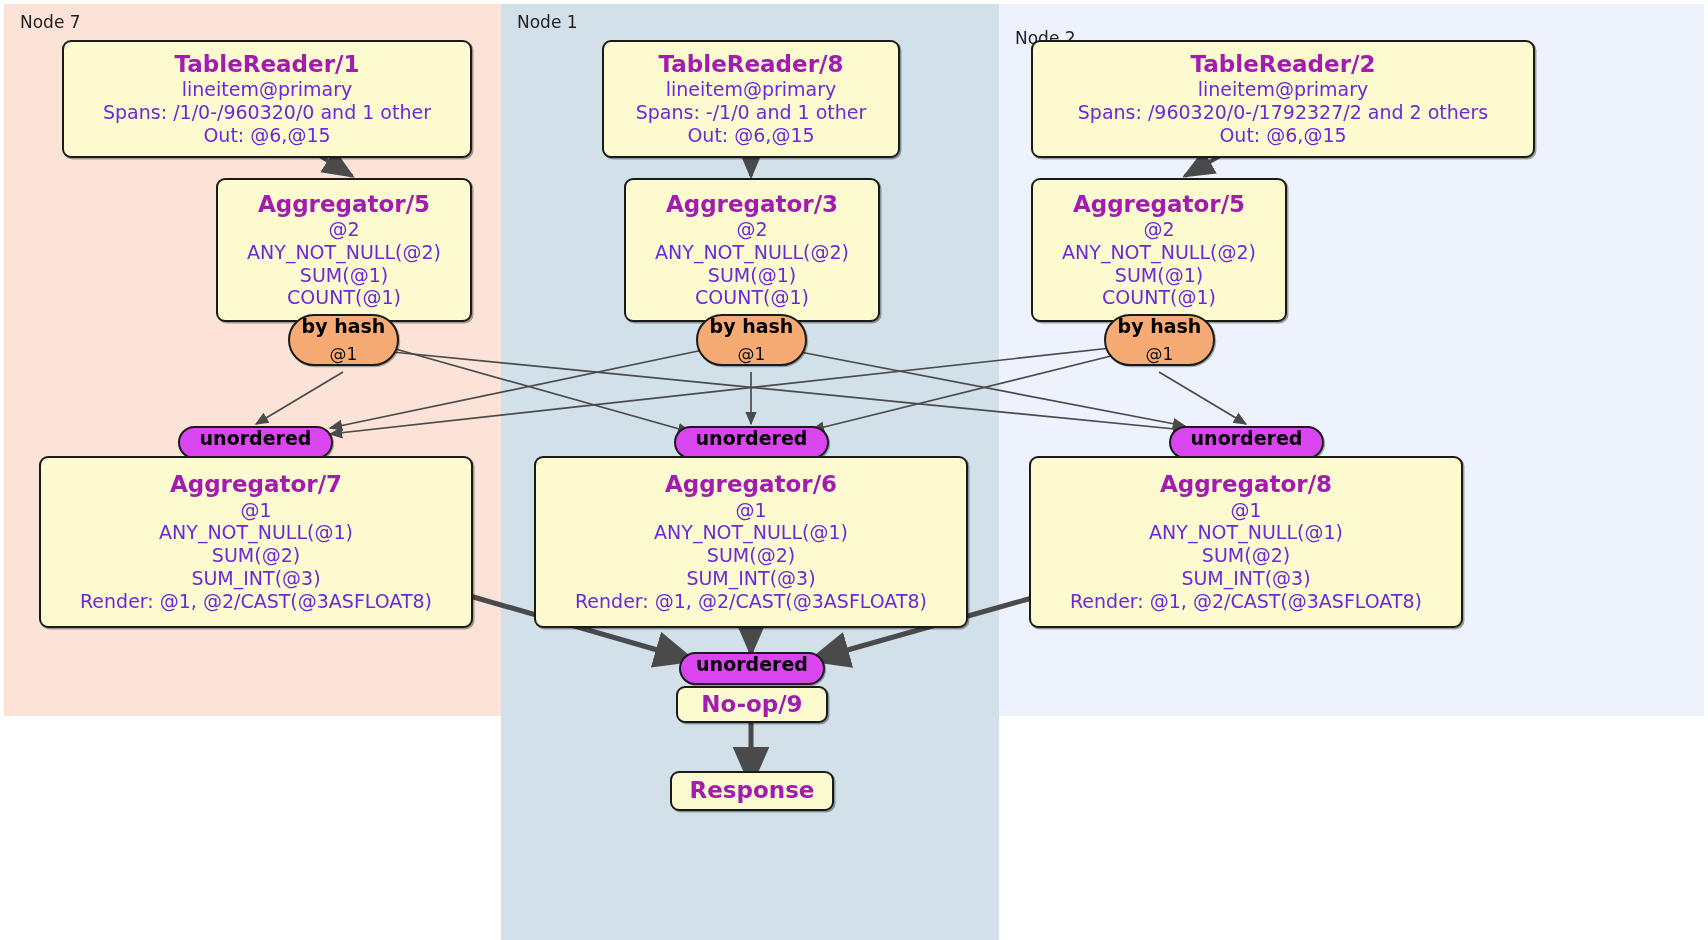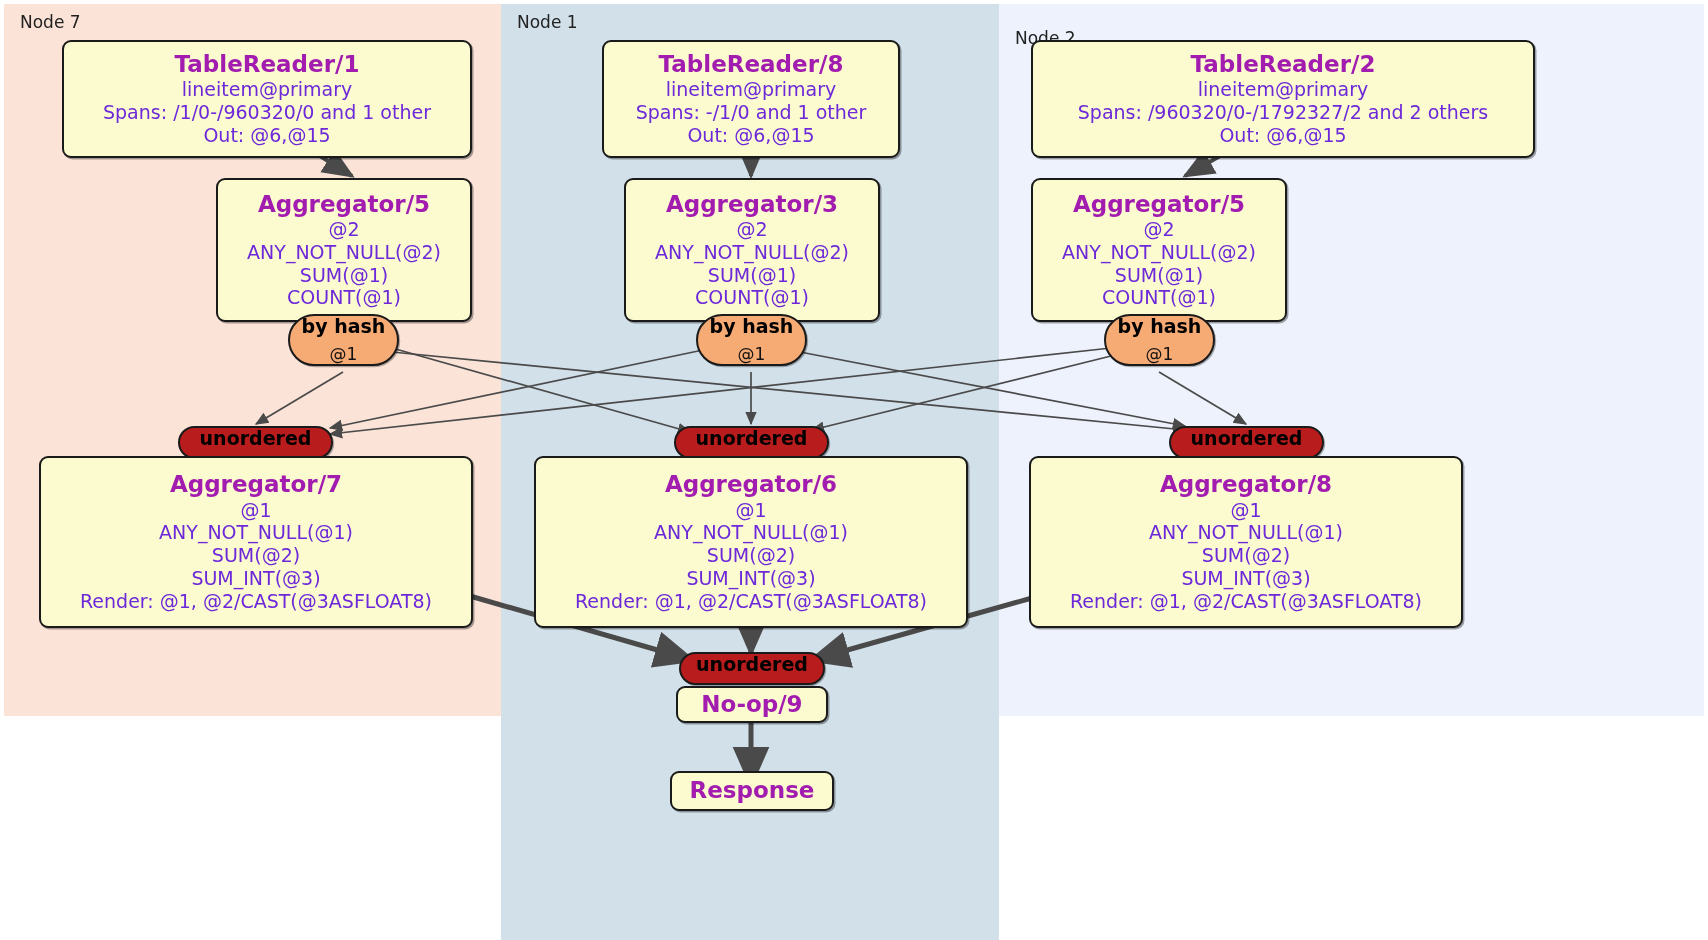--- a/index.html
+++ b/index.html
@@ -24,21 +24,21 @@
   .box .ln{font-size:19px;color:#6d28d9;line-height:1.2;white-space:nowrap;}
 
   .pill{position:absolute;box-sizing:border-box;border:2.2px solid #1a1a1a;
         border-radius:999px;display:flex;flex-direction:column;
         align-items:center;justify-content:space-between;
         box-shadow:1.2px 1.2px 0 rgba(0,0,0,0.3);}
   .pill .pt{font-weight:bold;font-size:19px;color:#000;line-height:1.1;
             white-space:nowrap;}
   .pill .ps{font-size:17px;color:#111;line-height:1.1;white-space:nowrap;}
   .pill.hash{background:#f7ab74;}
-  .pill.unord{background:#b91c1c;}
+  .pill.unord{background:#d946ef;}
 </style>
 </head>
 <body>
 
 <div id="stage">
 
   <div class="node-panel" style="left:4px;top:4px;width:497px;height:712px;background:#fbe3d7;"></div>
   <div class="node-panel" style="left:501px;top:4px;width:498px;height:936px;background:#d2e0ea;"></div>
   <div class="node-panel" style="left:999px;top:4px;width:705px;height:712px;background:#edf2fc;"></div>
 

